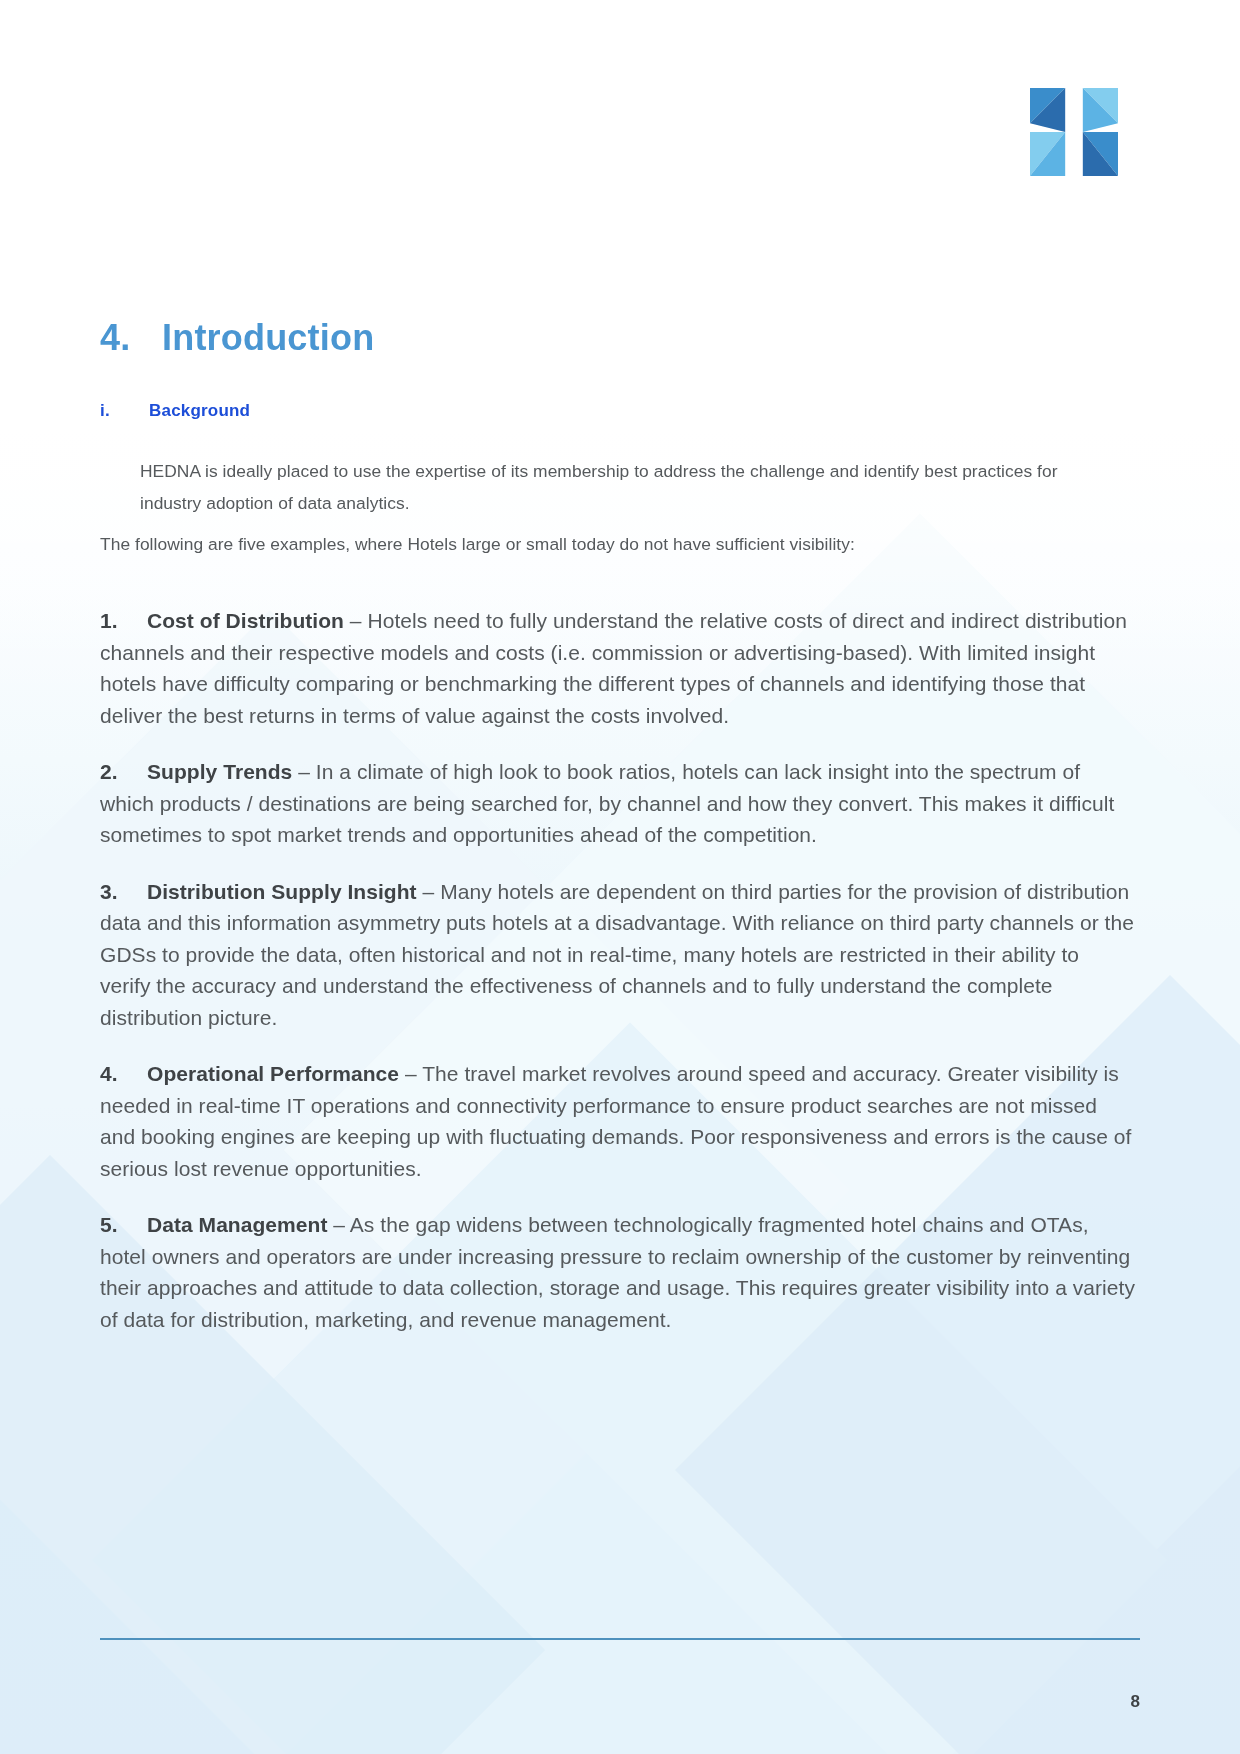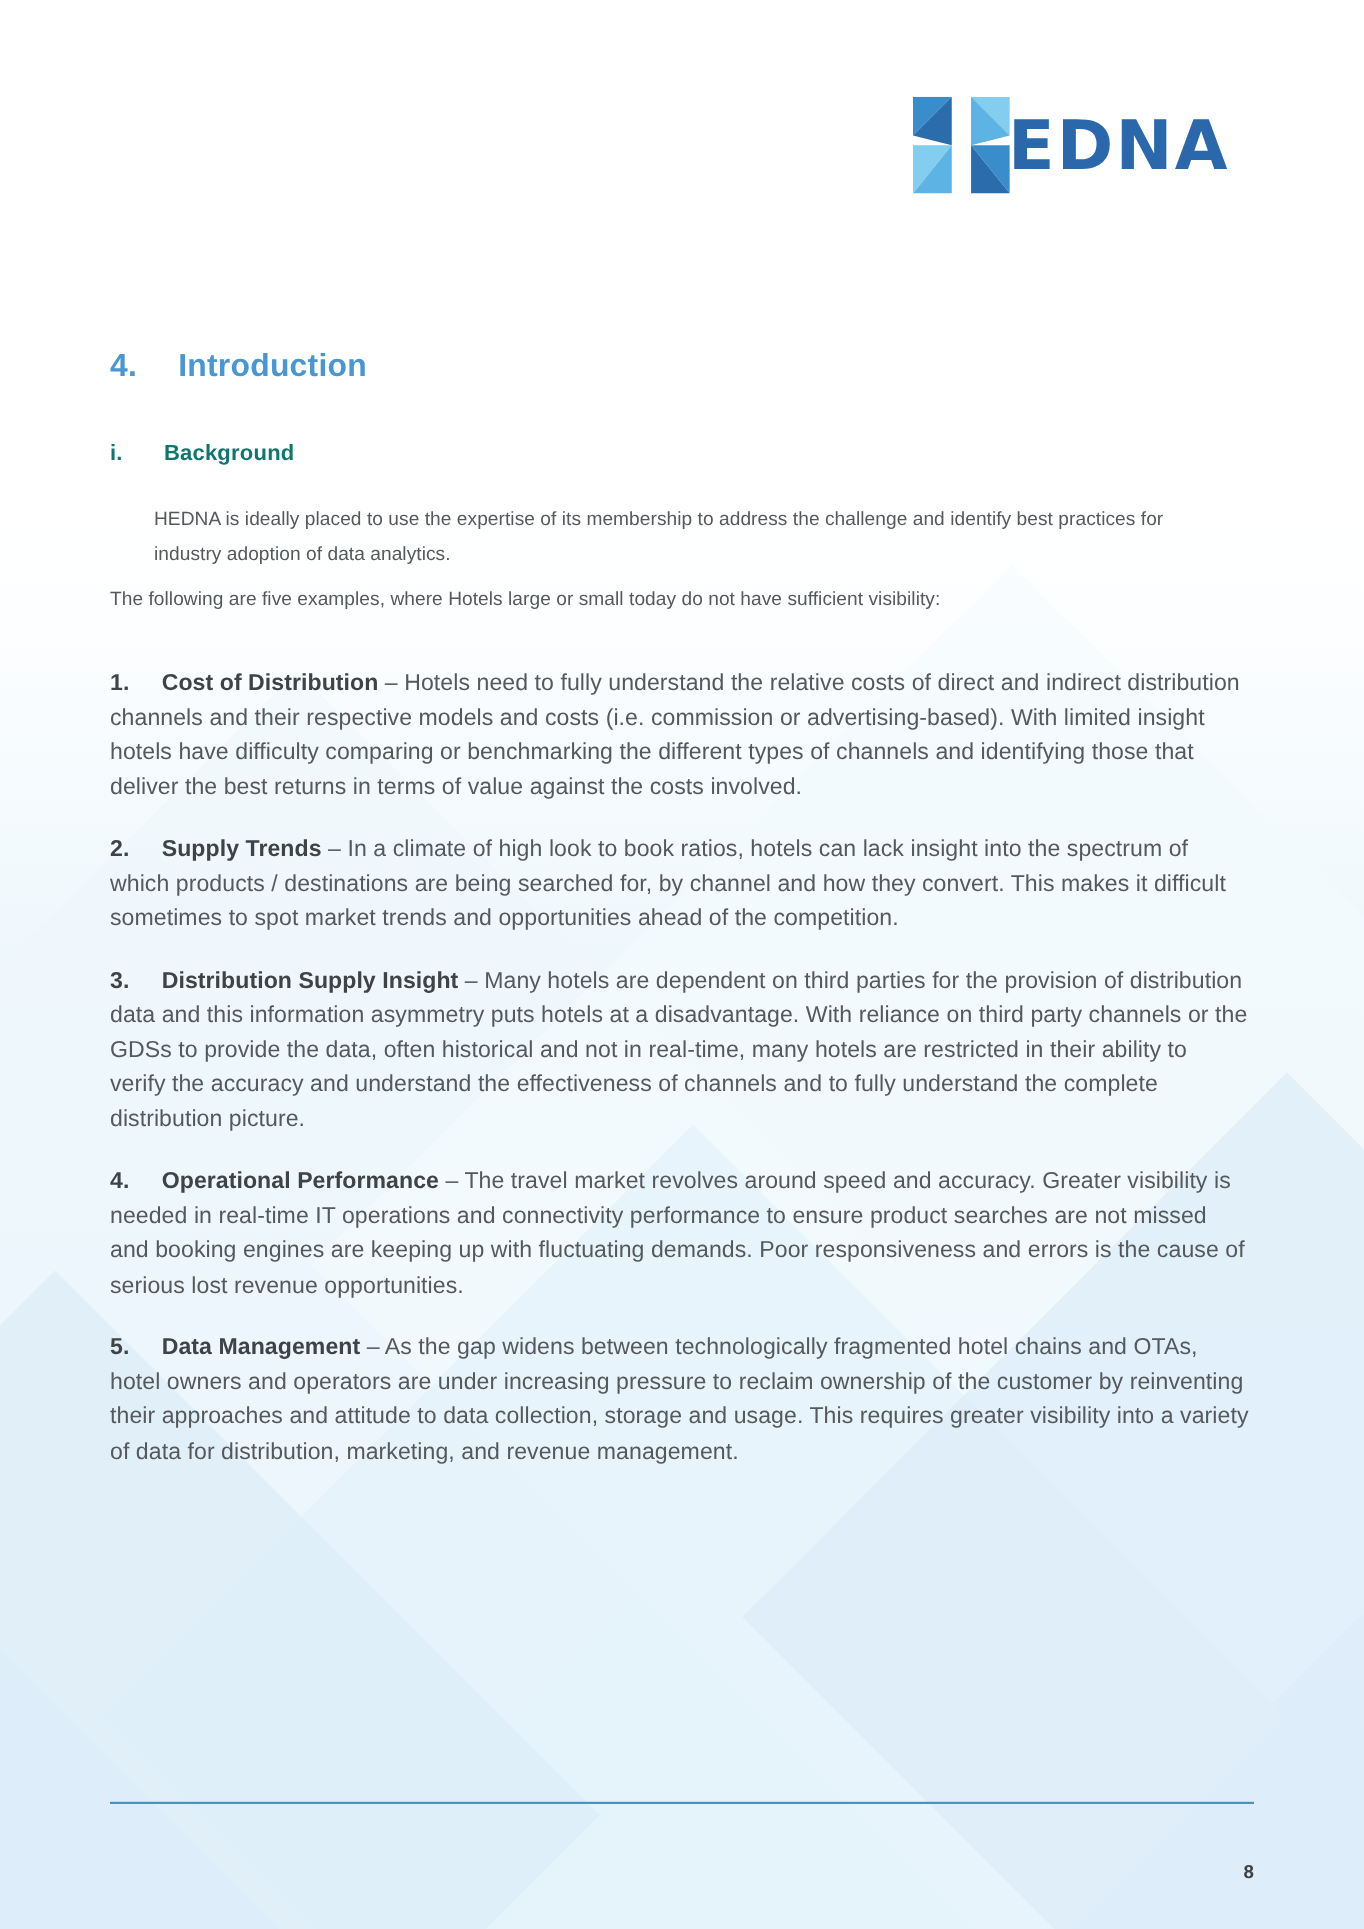--- a/index.html
+++ b/index.html
@@ -122,34 +122,34 @@
     color: #2b68ab;
     line-height: 1;
     margin-left: -2px;
     margin-top: 2px;
   }
 
   .sec-heading {
     position: absolute;
     left: 100px;
     top: 317px;
-    font-size: 29px;
+    font-size: 36px;
     color: #4a96d2;
     font-weight: 600;
     letter-spacing: .2px;
     white-space: nowrap;
   }
   .sec-heading .num { display: inline-block; width: 62px; }
 
   .sub-heading {
     position: absolute;
     left: 100px;
     top: 401px;
-    font-size: 20px;
-    color: #0f766e;
+    font-size: 17px;
+    color: #1d4ed8;
     font-weight: 700;
     letter-spacing: .2px;
     white-space: nowrap;
   }
   .sub-heading .num { display: inline-block; width: 49px; }
 
   .body-block {
     position: absolute;
     left: 100px;
     width: 1030px;
@@ -235,21 +235,20 @@
 
         <polygon points="60,0 100,0 100,40" fill="#83cdee"></polygon>
         <polygon points="60,0 100,40 60,50" fill="#5cb3e4"></polygon>
 
         <polygon points="60,50 100,50 100,100" fill="#3a8dcb"></polygon>
         <polygon points="60,50 100,100 60,100" fill="#2b6cad"></polygon>
 
         <polygon points="40,40 60,48 60,52 40,60" fill="#2b6cad" opacity="0"></polygon>
         <polygon points="40,38 60,50 40,62" fill="#2b6cad" opacity="0"></polygon>
       </svg>
-      <span class="logo-word">EDNA</span>
     </div>
 
     <div class="sec-heading">
       <span class="num">4.</span><span>Introduction</span>
     </div>
 
     <div class="sub-heading">
       <span class="num">i.</span><span>Background</span>
     </div>
 

